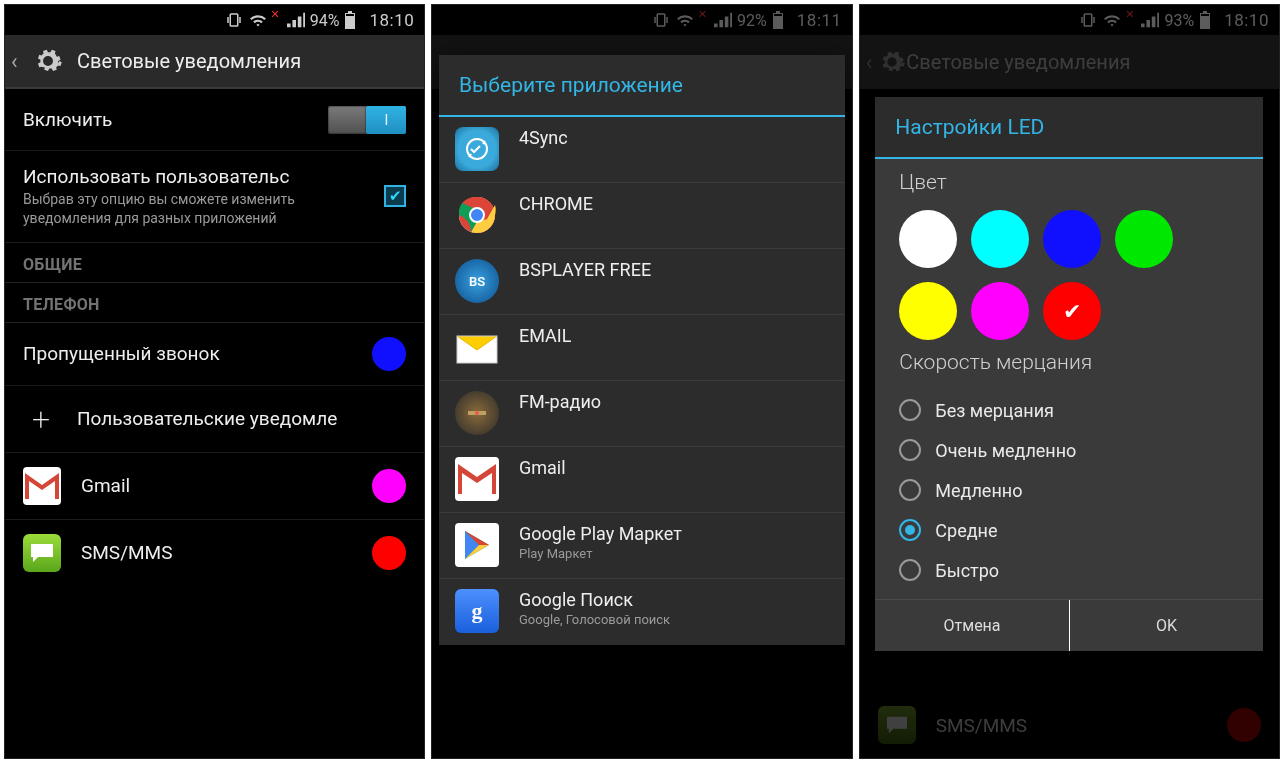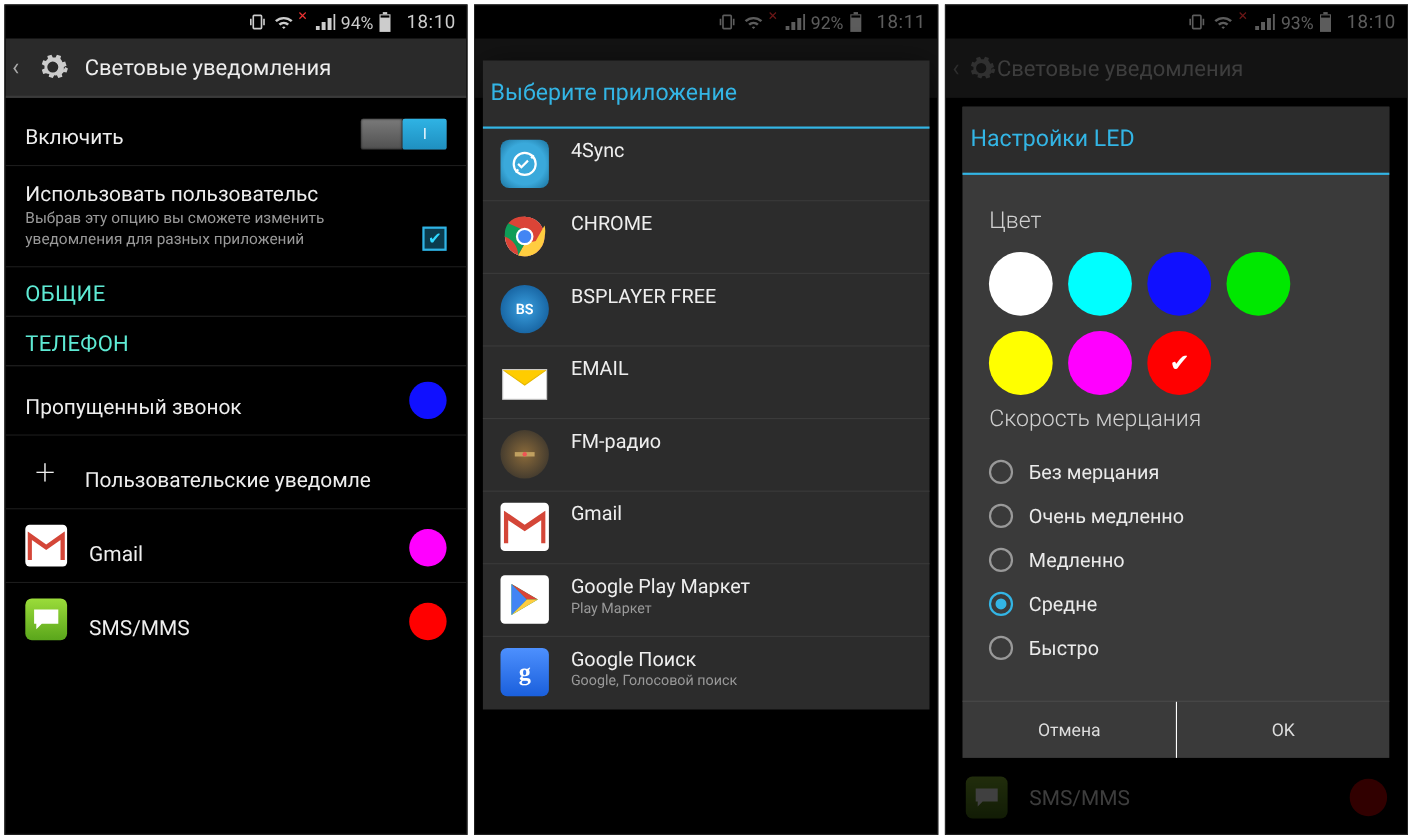--- a/index.html
+++ b/index.html
@@ -8,44 +8,44 @@
   
   .statusbar{height:30px;background:#000;color:#ccc;display:flex;align-items:center;justify-content:flex-end;padding:0 10px;font-size:16px;gap:5px}
   .statusbar .sb-ico{display:inline-flex;align-items:center}
   .statusbar .time{margin-left:8px;font-size:17px;letter-spacing:.5px}
   .sig-x{color:#e33;font-size:11px;position:relative;top:-6px;left:-2px}
   
   .header{height:54px;background:#2a2a2a;color:#eee;display:flex;align-items:center;padding:0 6px;font-size:20px;border-bottom:2px solid #3a3a3a}
   .header .back{width:18px;color:#aaa;font-size:22px;margin-right:2px}
   .header .gear{width:34px;height:34px;margin-right:12px;display:flex;align-items:center;justify-content:center}
   
-  .row{display:flex;align-items:flex-end;padding:14px 18px;color:#eee;font-size:19px;border-bottom:1px solid #1c1c1c;min-height:62px}
+  .row{display:flex;align-items:center;padding:14px 18px;color:#eee;font-size:19px;border-bottom:1px solid #1c1c1c;min-height:62px}
   .row.tall{padding:14px 18px}
   .row .grow{flex:1}
   .row .sub{font-size:14px;color:#9a9a9a;line-height:1.35;margin-top:2px}
   .row .title-t{font-size:19px;color:#eee}
-  .section{padding:12px 18px 8px;color:#5eead4;font-size:20px;font-weight:400;letter-spacing:.3px;border-bottom:1px solid #222}
+  .section{padding:12px 18px 8px;color:#737373;font-size:16px;font-weight:700;letter-spacing:.3px;border-bottom:1px solid #222}
   .toggle{width:78px;height:28px;border-radius:2px;background:linear-gradient(#7a7a7a,#505050);position:relative;box-shadow:inset 0 0 2px #000}
   .toggle .knob{position:absolute;right:0;top:0;width:40px;height:28px;background:linear-gradient(#2fb3e4,#1f8fc0);border-radius:2px;display:flex;align-items:center;justify-content:center;color:#ecf8ff;font-size:14px;box-shadow:0 0 2px #000}
   .check{width:22px;height:22px;border:2px solid #2fb3e4;background:#0b3b4d;display:flex;align-items:center;justify-content:center;color:#2fd8ff;font-size:15px}
   .dot{width:34px;height:34px;border-radius:50%}
   .plus{font-size:32px;font-weight:200;width:36px;text-align:center;margin-right:18px}
   .app-ico{width:38px;height:38px;margin-right:20px;border-radius:4px;display:flex;align-items:center;justify-content:center;font-size:20px}
   
   .overlay{position:absolute;inset:0;background:rgba(0,0,0,.55);display:flex;align-items:flex-start;justify-content:center}
   .dialog{margin-top:42px;width:392px;background:#2c2c2c;box-shadow:0 6px 30px rgba(0,0,0,.6)}
   .dialog.wide{width:406px;margin-top:50px}
-  .dlg-head{color:#33b5e5;font-size:21px;padding:18px 7px;border-bottom:2px solid #33b5e5}
+  .dlg-head{color:#33b5e5;font-size:21px;padding:18px 20px;border-bottom:2px solid #33b5e5}
   .dlg-list .drow{display:flex;align-items:flex-start;padding:10px 16px;border-bottom:1px solid #3b3b3b;min-height:66px}
   .drow .aico{width:44px;height:44px;margin-right:20px;border-radius:6px;display:flex;align-items:center;justify-content:center;font-size:20px;font-weight:600}
   .drow .alabel{color:#eee;font-size:18px}
   .drow .asub{color:#9a9a9a;font-size:13px;margin-top:2px}
   .led-dialog{margin-top:92px;width:388px;background:#3a3a3a}
   .led-dialog .dlg-head{background:#2c2c2c}
-  .led-body{padding:22px 24px}
+  .led-body{padding:3px 24px}
   .sect-label{color:#d0d0d0;font-size:21px;margin:8px 0 16px;font-weight:300}
   .swatches{display:flex;flex-wrap:wrap;gap:14px;margin-bottom:10px}
   .swatch{width:58px;height:58px;border-radius:50%;display:flex;align-items:center;justify-content:center;color:#fff;font-size:22px}
   .radio-row{display:flex;align-items:center;gap:14px;padding:9px 0;color:#eaeaea;font-size:18px}
   .radio{width:22px;height:22px;border-radius:50%;border:2px solid #999;display:flex;align-items:center;justify-content:center}
   .radio.on{border-color:#33b5e5}
   .radio.on::after{content:"";width:10px;height:10px;border-radius:50%;background:#33b5e5}
   .btnbar{display:flex;border-top:1px solid #4a4a4a;margin-top:6px}
   .btnbar .btn{flex:1;text-align:center;padding:16px 0;color:#ddd;font-size:16px}
   .btnbar .btn+.btn{border-left:1px solid #ffffff}

